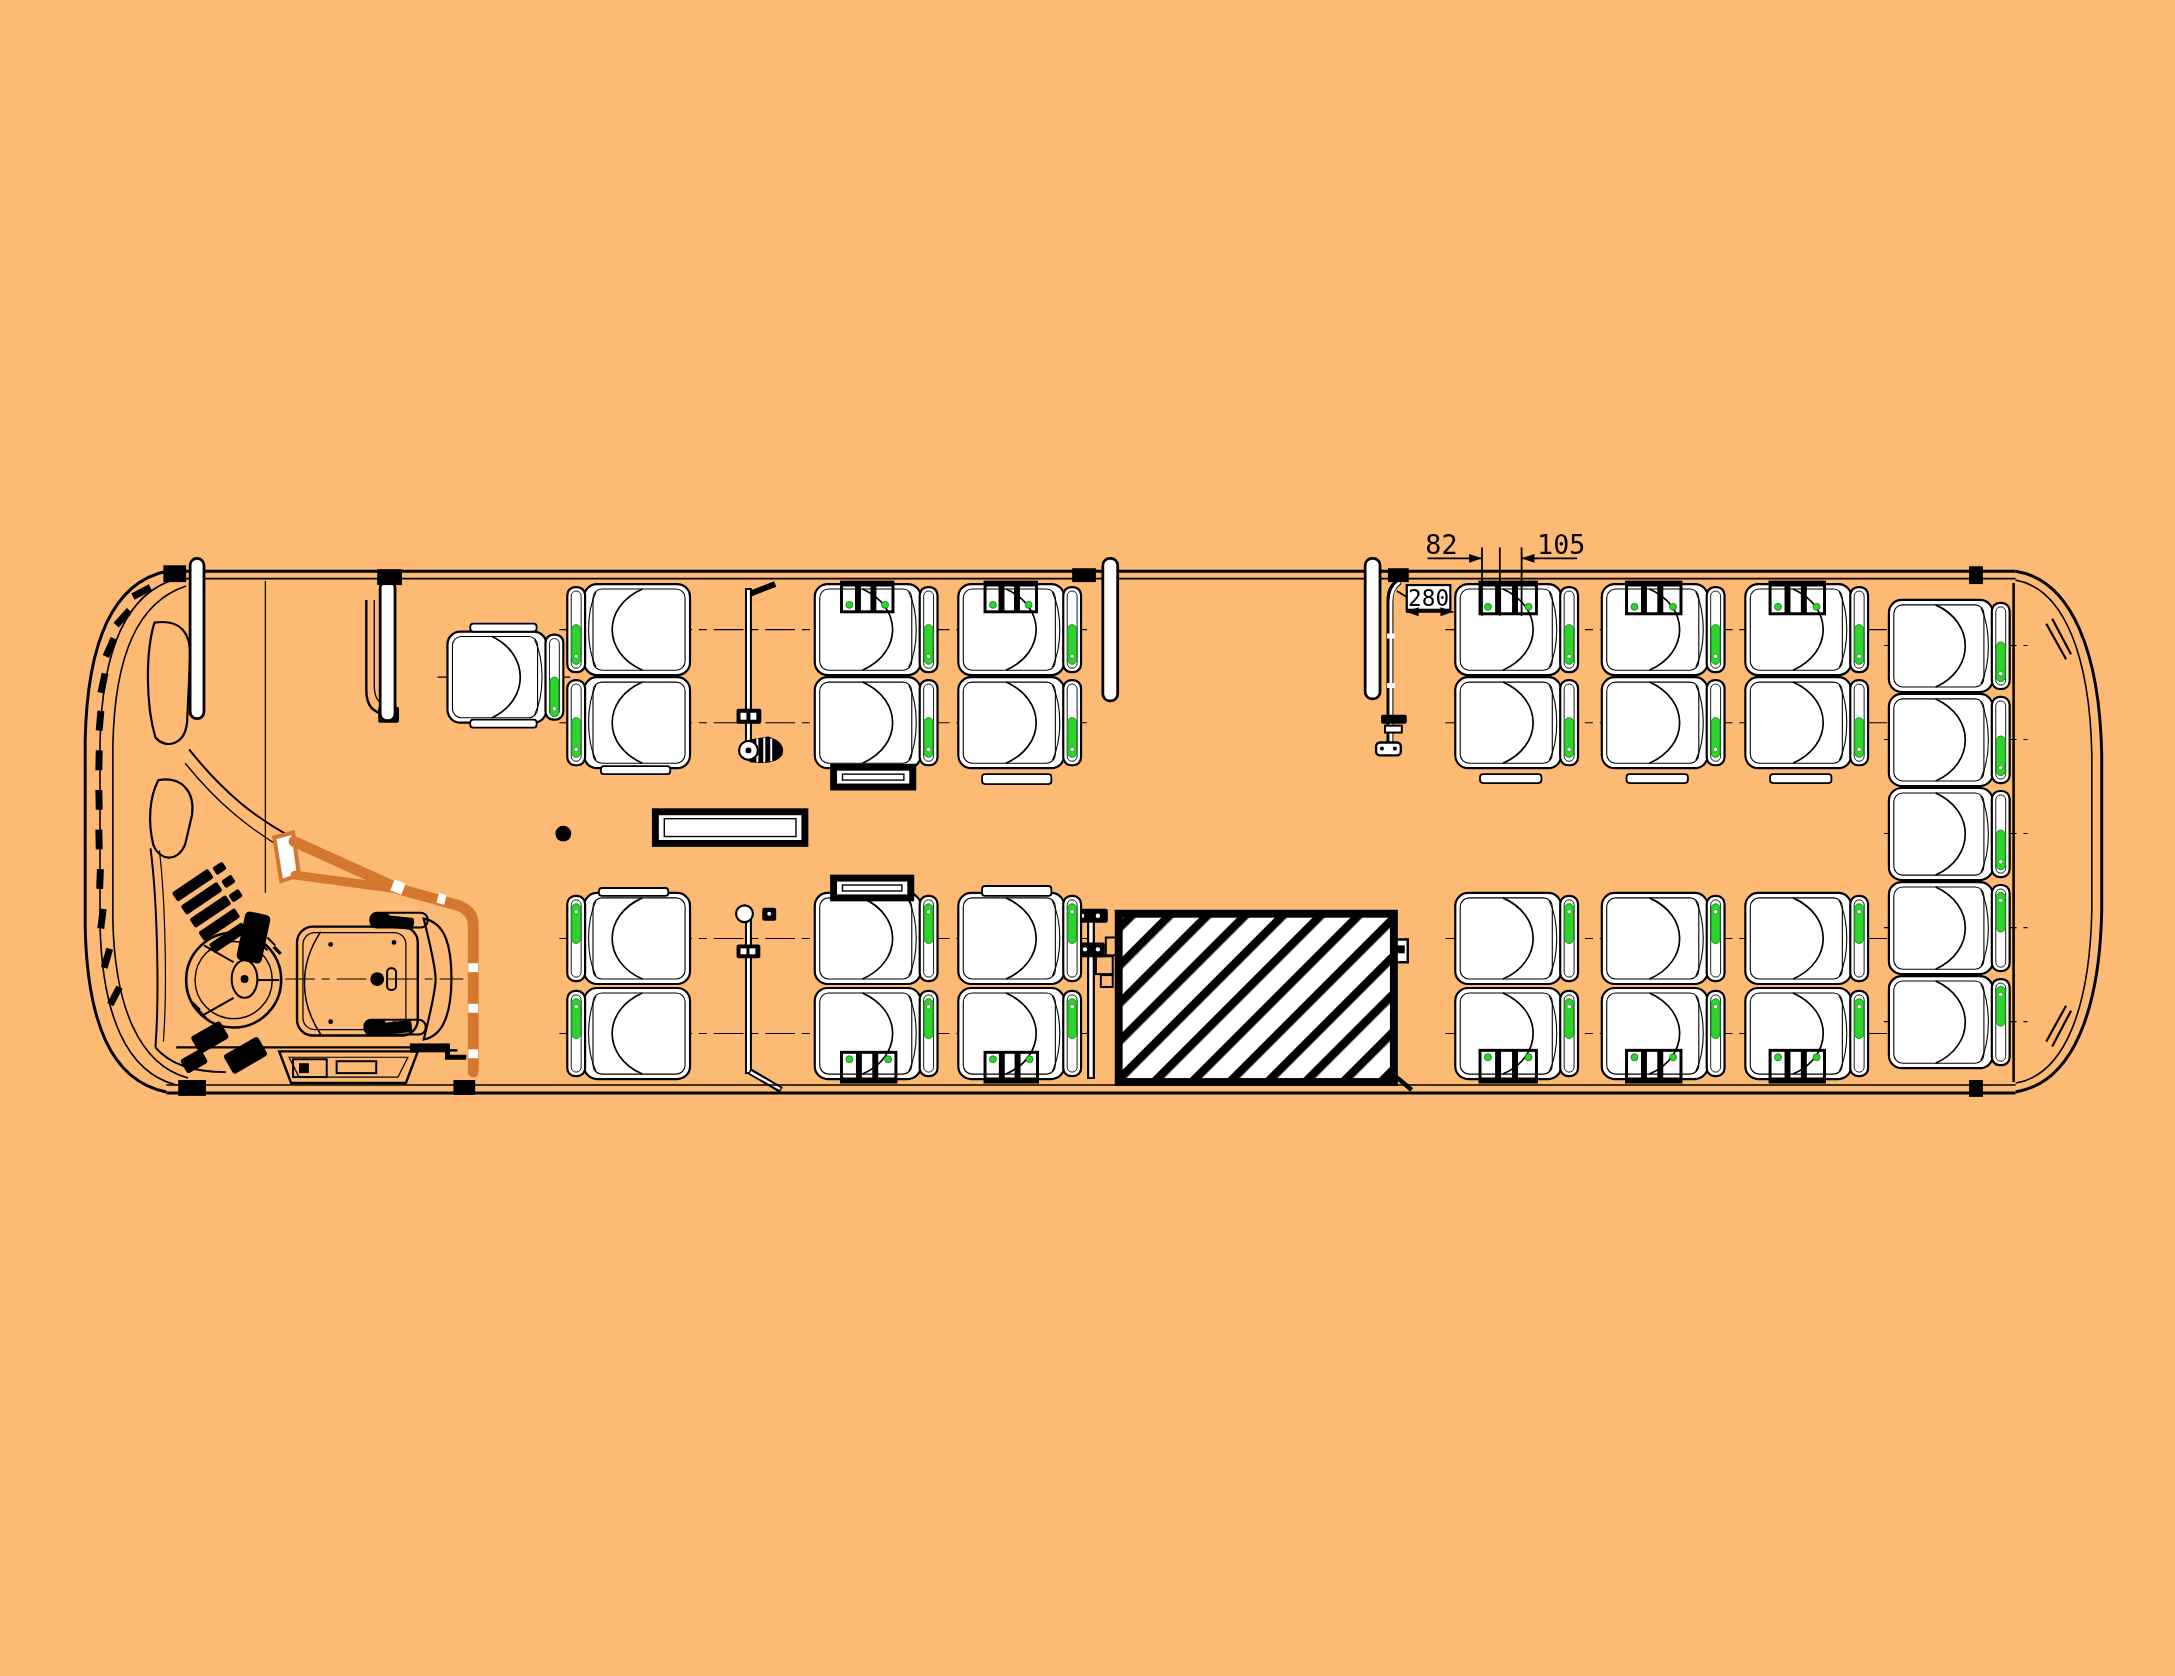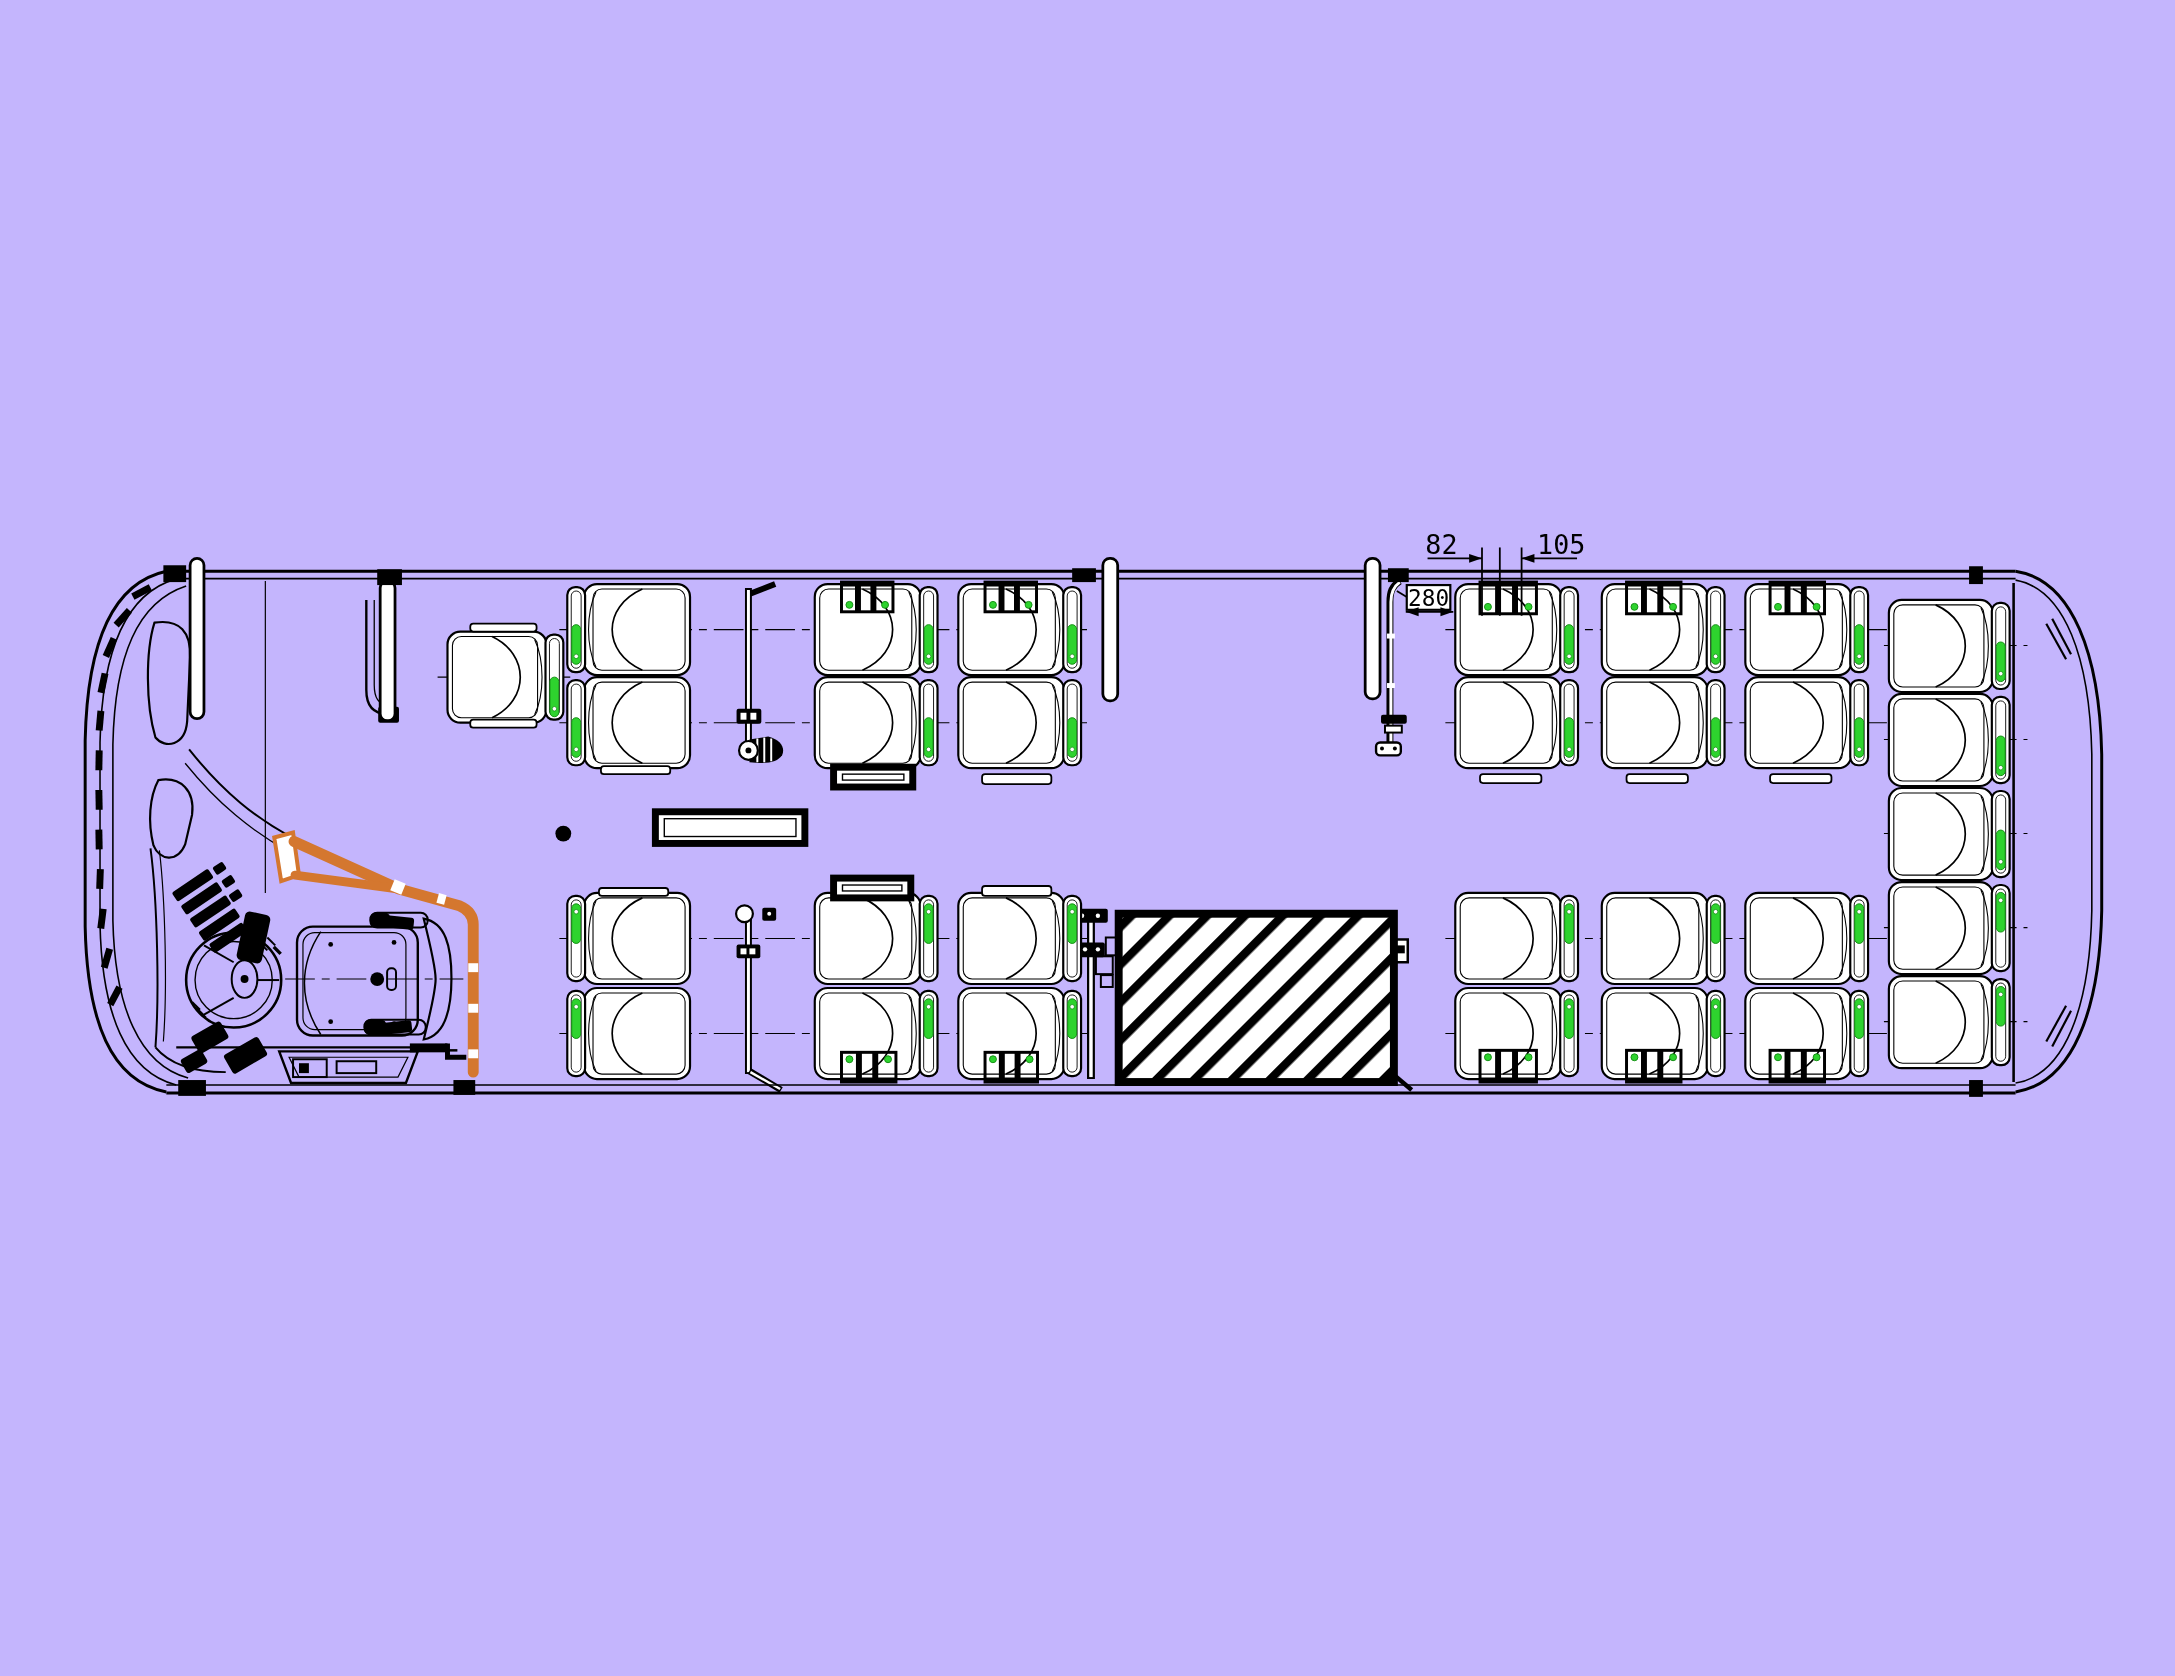--- a/index.html
+++ b/index.html
@@ -1,16 +1,16 @@
 <!DOCTYPE html>
 <html><head>
 <meta charset="utf-8">
 <style>
   html,body{margin:0;padding:0;background:#ffffff;}
-  .canvas{position:relative;width:2175px;height:1676px;background:#c4b5fd;overflow:hidden;
+  .canvas{position:relative;width:2175px;height:1676px;background:#fdba74;overflow:hidden;
           font-family:"DejaVu Sans Mono", monospace;}
   svg{position:absolute;left:0;top:0;}
   .dim-text{font:27px "DejaVu Sans Mono", monospace;fill:#000;}
   .dim-text-small{font:23px "DejaVu Sans Mono", monospace;fill:#000;}
 </style>
 </head>
 <body>
 
 <div class="canvas">
 <svg id="plan" width="2175" height="1676" viewBox="0 0 2197 1693">

